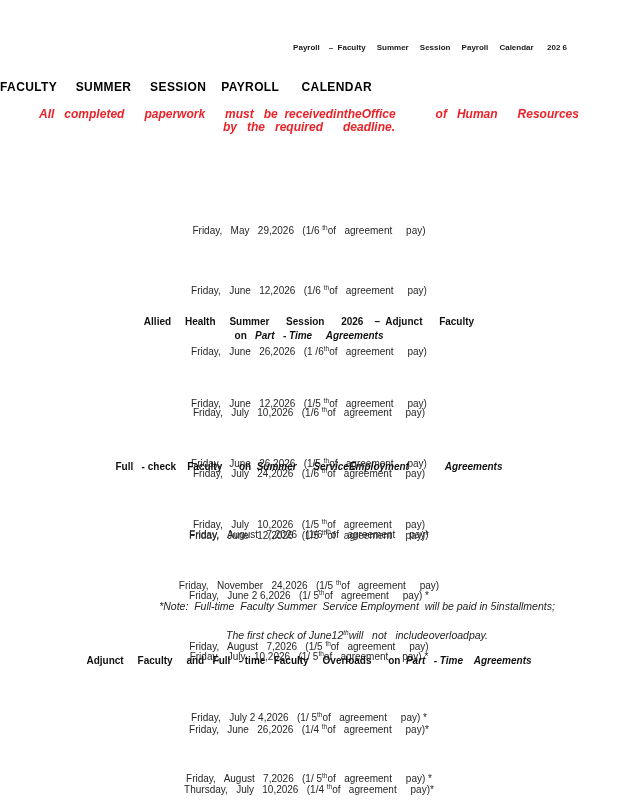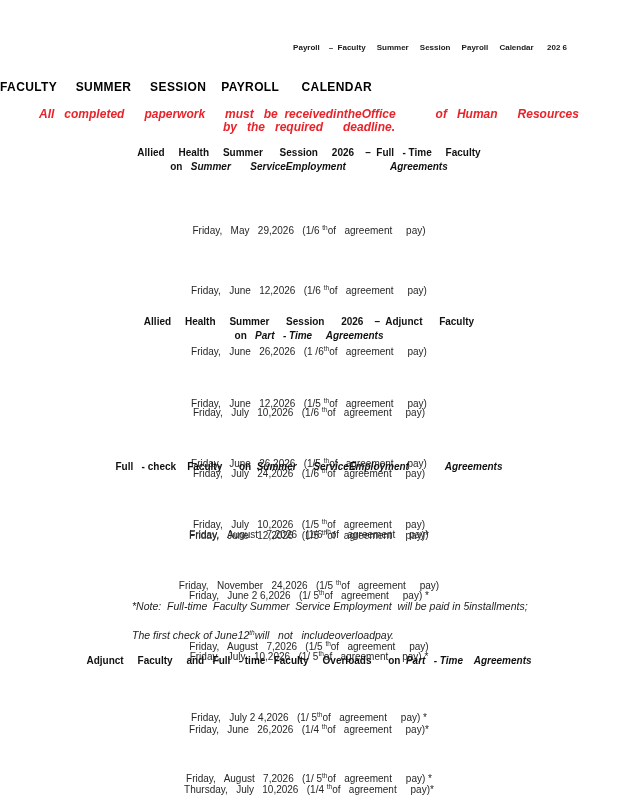--- a/index.html
+++ b/index.html
@@ -16,34 +16,33 @@
   .s1h{top:146px;}
   .s2h{top:315px;}
   .s3h{top:460px;line-height:13px;}
   .s4h{top:654px;line-height:13px;}
   .dates{text-align:center;font-size:10px;line-height:19.3px;color:#262626;}
   .s1d{top:179px;}
   .s2d{top:352px;}
   .s3d{top:484px;}
   .s4d{top:678px;}
   .th{font-size:6.5px;vertical-align:4px;}
-  .footnote{top:600px;left:132px;right:36px;text-align:left;font-size:10.5px;font-style:italic;line-height:13px;color:#1c1c1c;}
+  .footnote{top:600px;left:132px;right:36px;text-align:center;font-size:10.5px;font-style:italic;line-height:13px;color:#1c1c1c;}
 </style>
 </head>
 <body>
 
 <div class="page">
 
   <div class="blk running-header">Payroll    –  Faculty     Summer     Session     Payroll     Calendar      202 6</div>
 
   <div class="blk doc-title">FACULTY     SUMMER     SESSION    PAYROLL      CALENDAR</div>
 
   <div class="blk notice"><span>All   completed      paperwork      must   be  receivedintheOffice            of   Human      Resources</span><br><span>by   the   required      deadline.</span></div>
 
-  <div class="blk sec-heading s1h"><span>Allied     Health     Summer      Session     2026    –  Full   - Time     Faculty</span><br><span>on   </span><span class="h-italic">Summer       ServiceEmployment                Agreements</span></div>
 
   <div class="blk dates s1d">
     <div><span>Friday,   May   29,2026   (1/6 </span><span class="th">th</span><span>of   agreement     pay)</span></div>
     <div><span>Friday,   June   12,2026   (1/6 </span><span class="th">th</span><span>of   agreement     pay)</span></div>
     <div><span>Friday,   June   26,2026   (1 /6</span><span class="th">th</span><span>of   agreement     pay)</span></div>
     <div><span>Friday,   July   10,2026   (1/6 </span><span class="th">th</span><span>of   agreement     pay)</span></div>
     <div><span>Friday,   July   24,2026   (1/6 </span><span class="th">th</span><span>of   agreement     pay)</span></div>
     <div><span>Friday,   August   7,2026   (1/6 </span><span class="th">th</span><span>of   agreement     pay)</span></div>
   </div>
 

